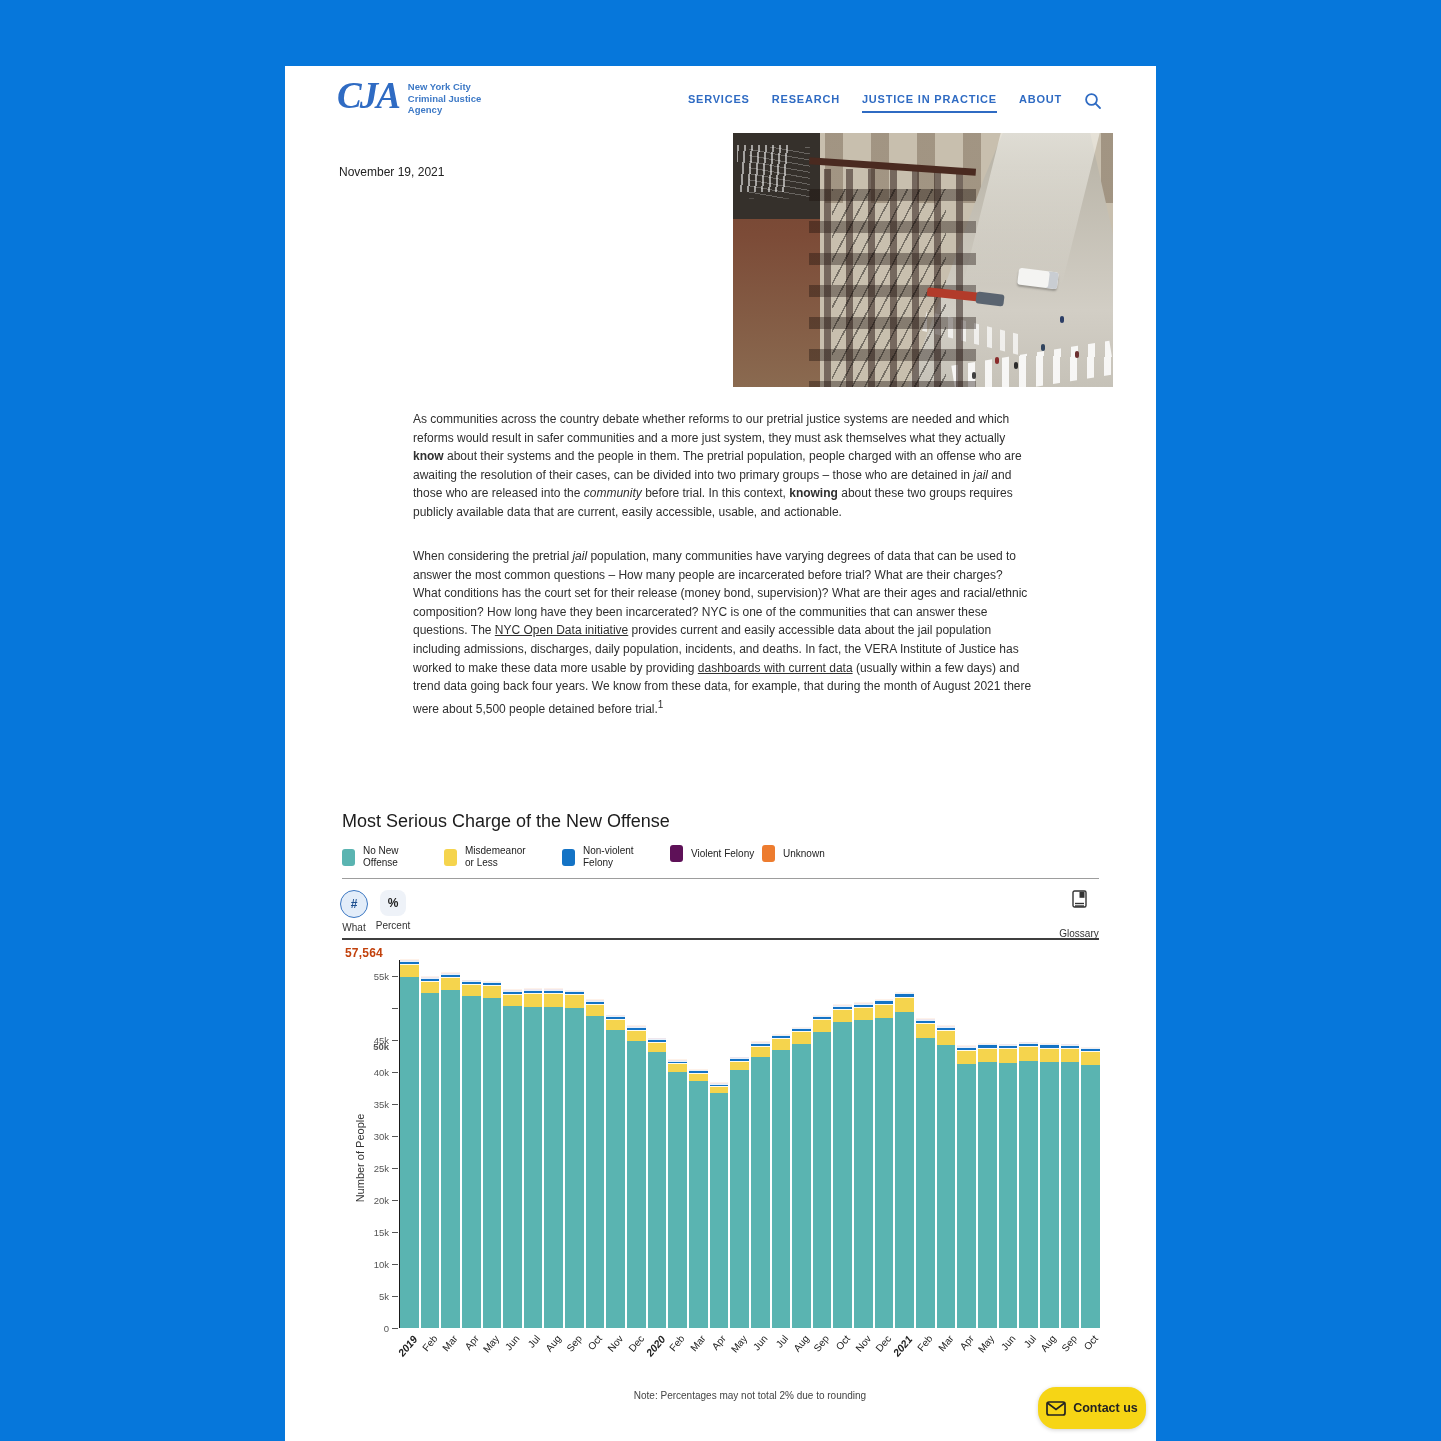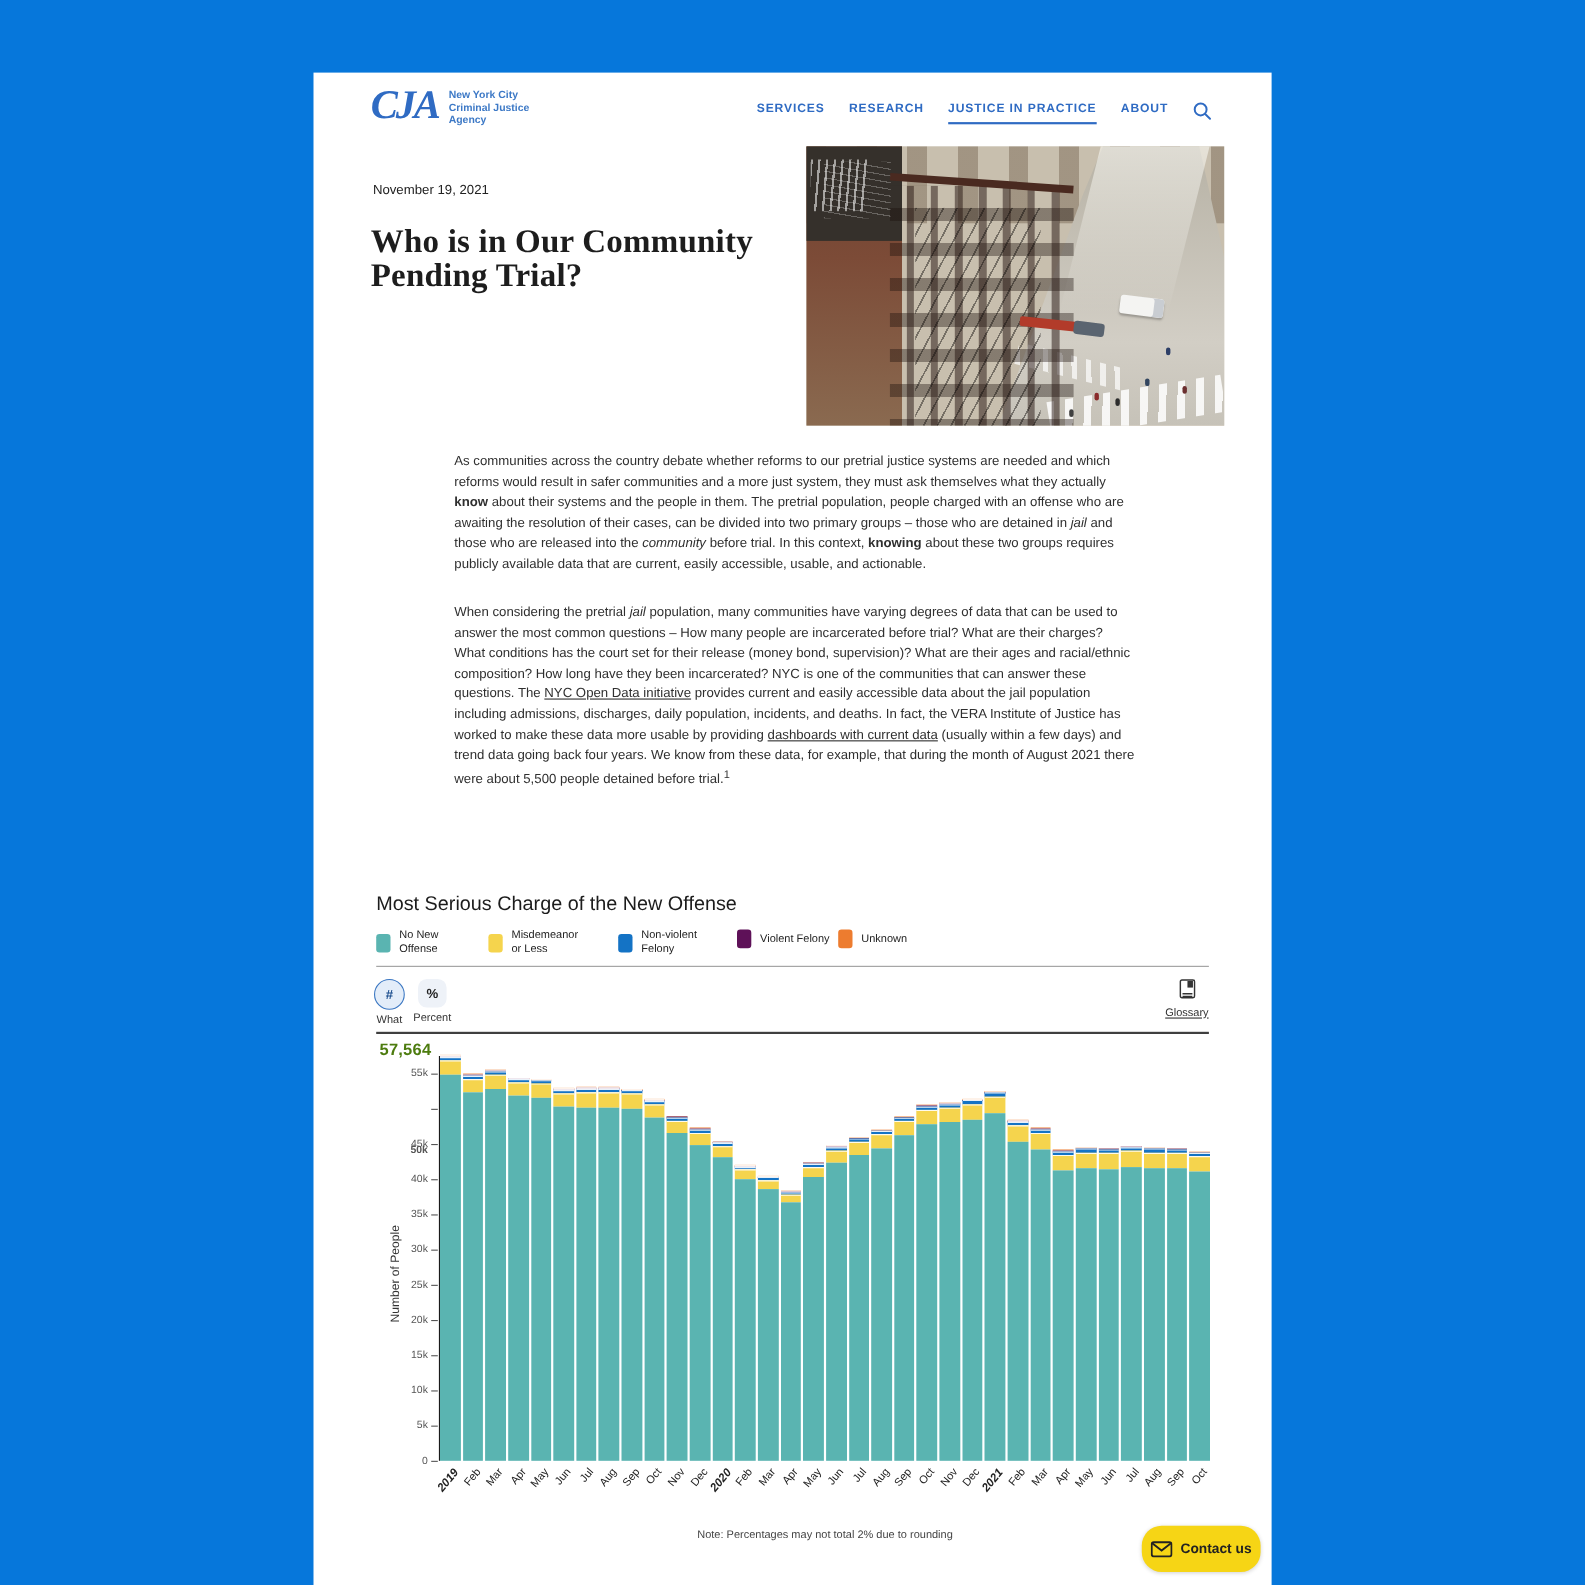--- a/index.html
+++ b/index.html
@@ -76,23 +76,23 @@
 
   .toggle-group{position:absolute;top:824px;text-align:center;cursor:pointer;}
   .tg-count{left:52px;width:34px;}
   .tg-percent{left:90px;width:36px;}
   .tg-symbol{display:inline-flex;align-items:center;justify-content:center;width:26px;height:26px;
       font-size:12px;font-weight:700;color:#1d4f8f;}
   .tg-count .tg-symbol{border:1.6px solid #3b77c2;border-radius:50%;background:#e3edf9;}
   .tg-percent .tg-symbol{border-radius:8px;background:#eef2f8;color:#222;}
   .tg-label{margin-top:4px;font-size:10px;color:#333;}
   .glossary{position:absolute;right:53px;top:824px;width:48px;text-align:center;cursor:pointer;}
-  .glossary .tg-label{margin-top:2px;text-decoration:underline;}
-
-  .big-max{position:absolute;left:60px;top:880px;font-size:15px;font-weight:700;color:#4d7c0f;letter-spacing:.2px;}
+  .glossary .tg-label{margin-top:15px;text-decoration:underline;}
+
+  .big-max{position:absolute;left:60px;top:880px;font-size:12px;font-weight:700;color:#c2410c;letter-spacing:.2px;}
   .yaxis-line{position:absolute;left:114px;top:894px;width:1px;height:368px;background:#1a1a1a;z-index:4;}
   .ytick{position:absolute;left:60px;width:44px;text-align:right;font-size:9.5px;color:#555;transform:translateY(-50%);}
   .ytick-dash{position:absolute;left:107px;width:6px;height:1px;background:#555;}
   .ylabel{position:absolute;left:-10px;top:1086px;width:170px;text-align:center;font-size:11px;color:#333;
       transform:rotate(-90deg);}
   .bars{position:absolute;left:115px;top:892px;width:700px;height:370px;display:flex;align-items:flex-end;gap:2px;z-index:2;}
   .bar{flex:1 1 0;display:flex;flex-direction:column-reverse;cursor:pointer;}
   .seg{width:100%;}
   .seg + .seg{box-shadow:inset 0 1px 0 rgba(255,255,255,.9);}
   .xlabels{position:absolute;left:115px;top:1264px;width:700px;height:58px;display:flex;gap:2px;}
@@ -126,21 +126,20 @@
     <div class="nav-item">ABOUT</div>
     <div class="search-btn">
       <svg width="18" height="18" viewBox="0 0 18 18">
           <circle cx="7.5" cy="7.5" r="5.4" fill="none" stroke="#2f6bc3" stroke-width="1.8"></circle>
           <line x1="11.6" y1="11.6" x2="16" y2="16" stroke="#2f6bc3" stroke-width="1.8" stroke-linecap="round"></line>
         </svg>
     </div>
   </div>
 
   <div class="date">November 19, 2021</div>
-  <h1 class="title" style="margin:0;">Who is in Our Community Pending Trial?</h1>
 
   <div class="photo" title="Aerial view of a New York City street with brick buildings, fire escapes, crosswalks and pedestrians">
     <div class="ph-back"></div>
     <div class="ph-street"></div>
     <div class="ph-sun"></div>
     <div class="ph-cross1"></div>
     <div class="ph-cross2"></div>
     <div class="ph-bldg-left"></div>
     <div class="ph-graffiti"></div>
     <div class="ph-bldg-mid"></div>

